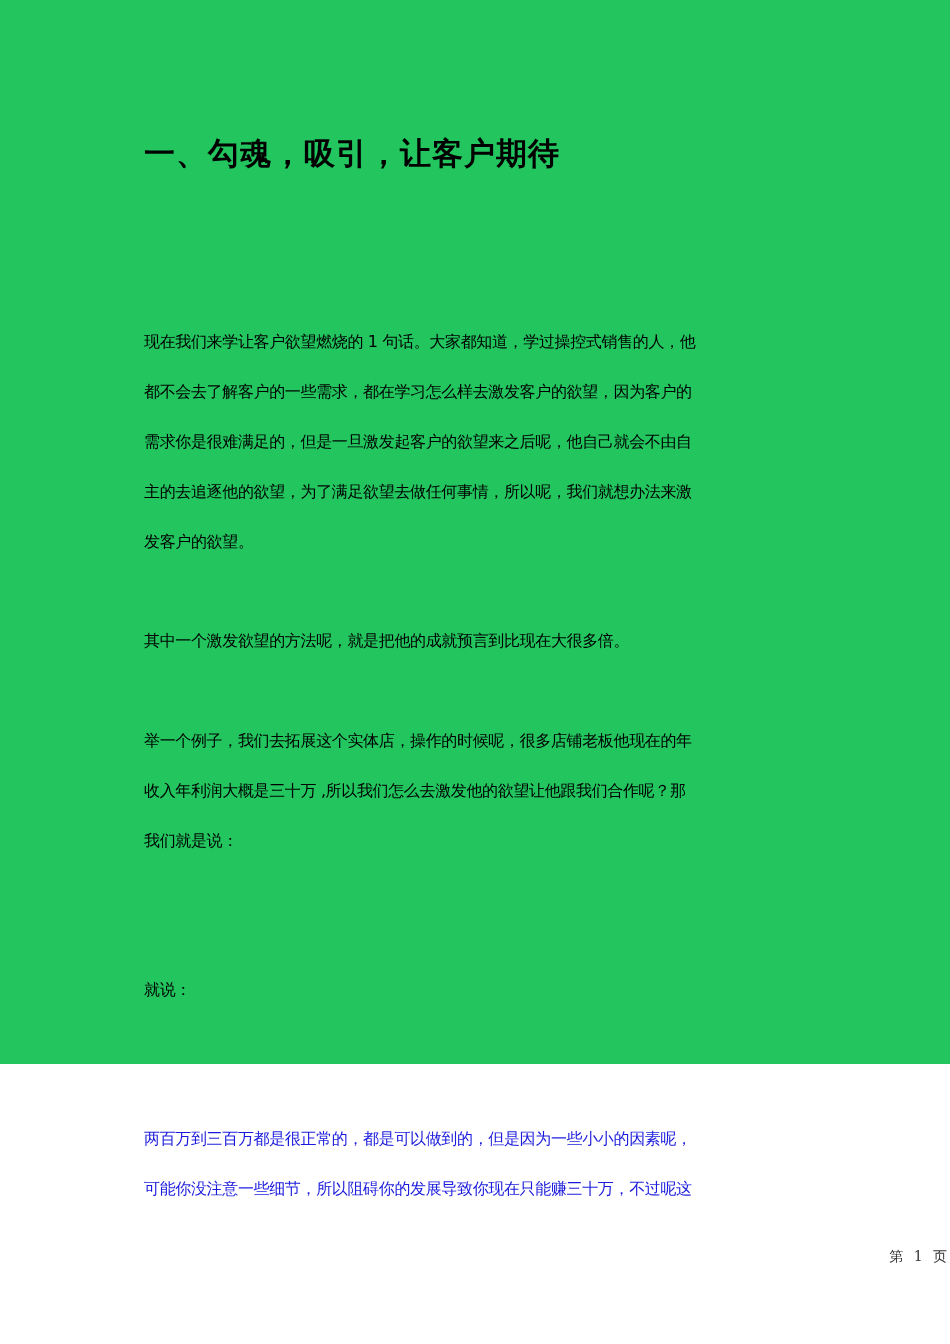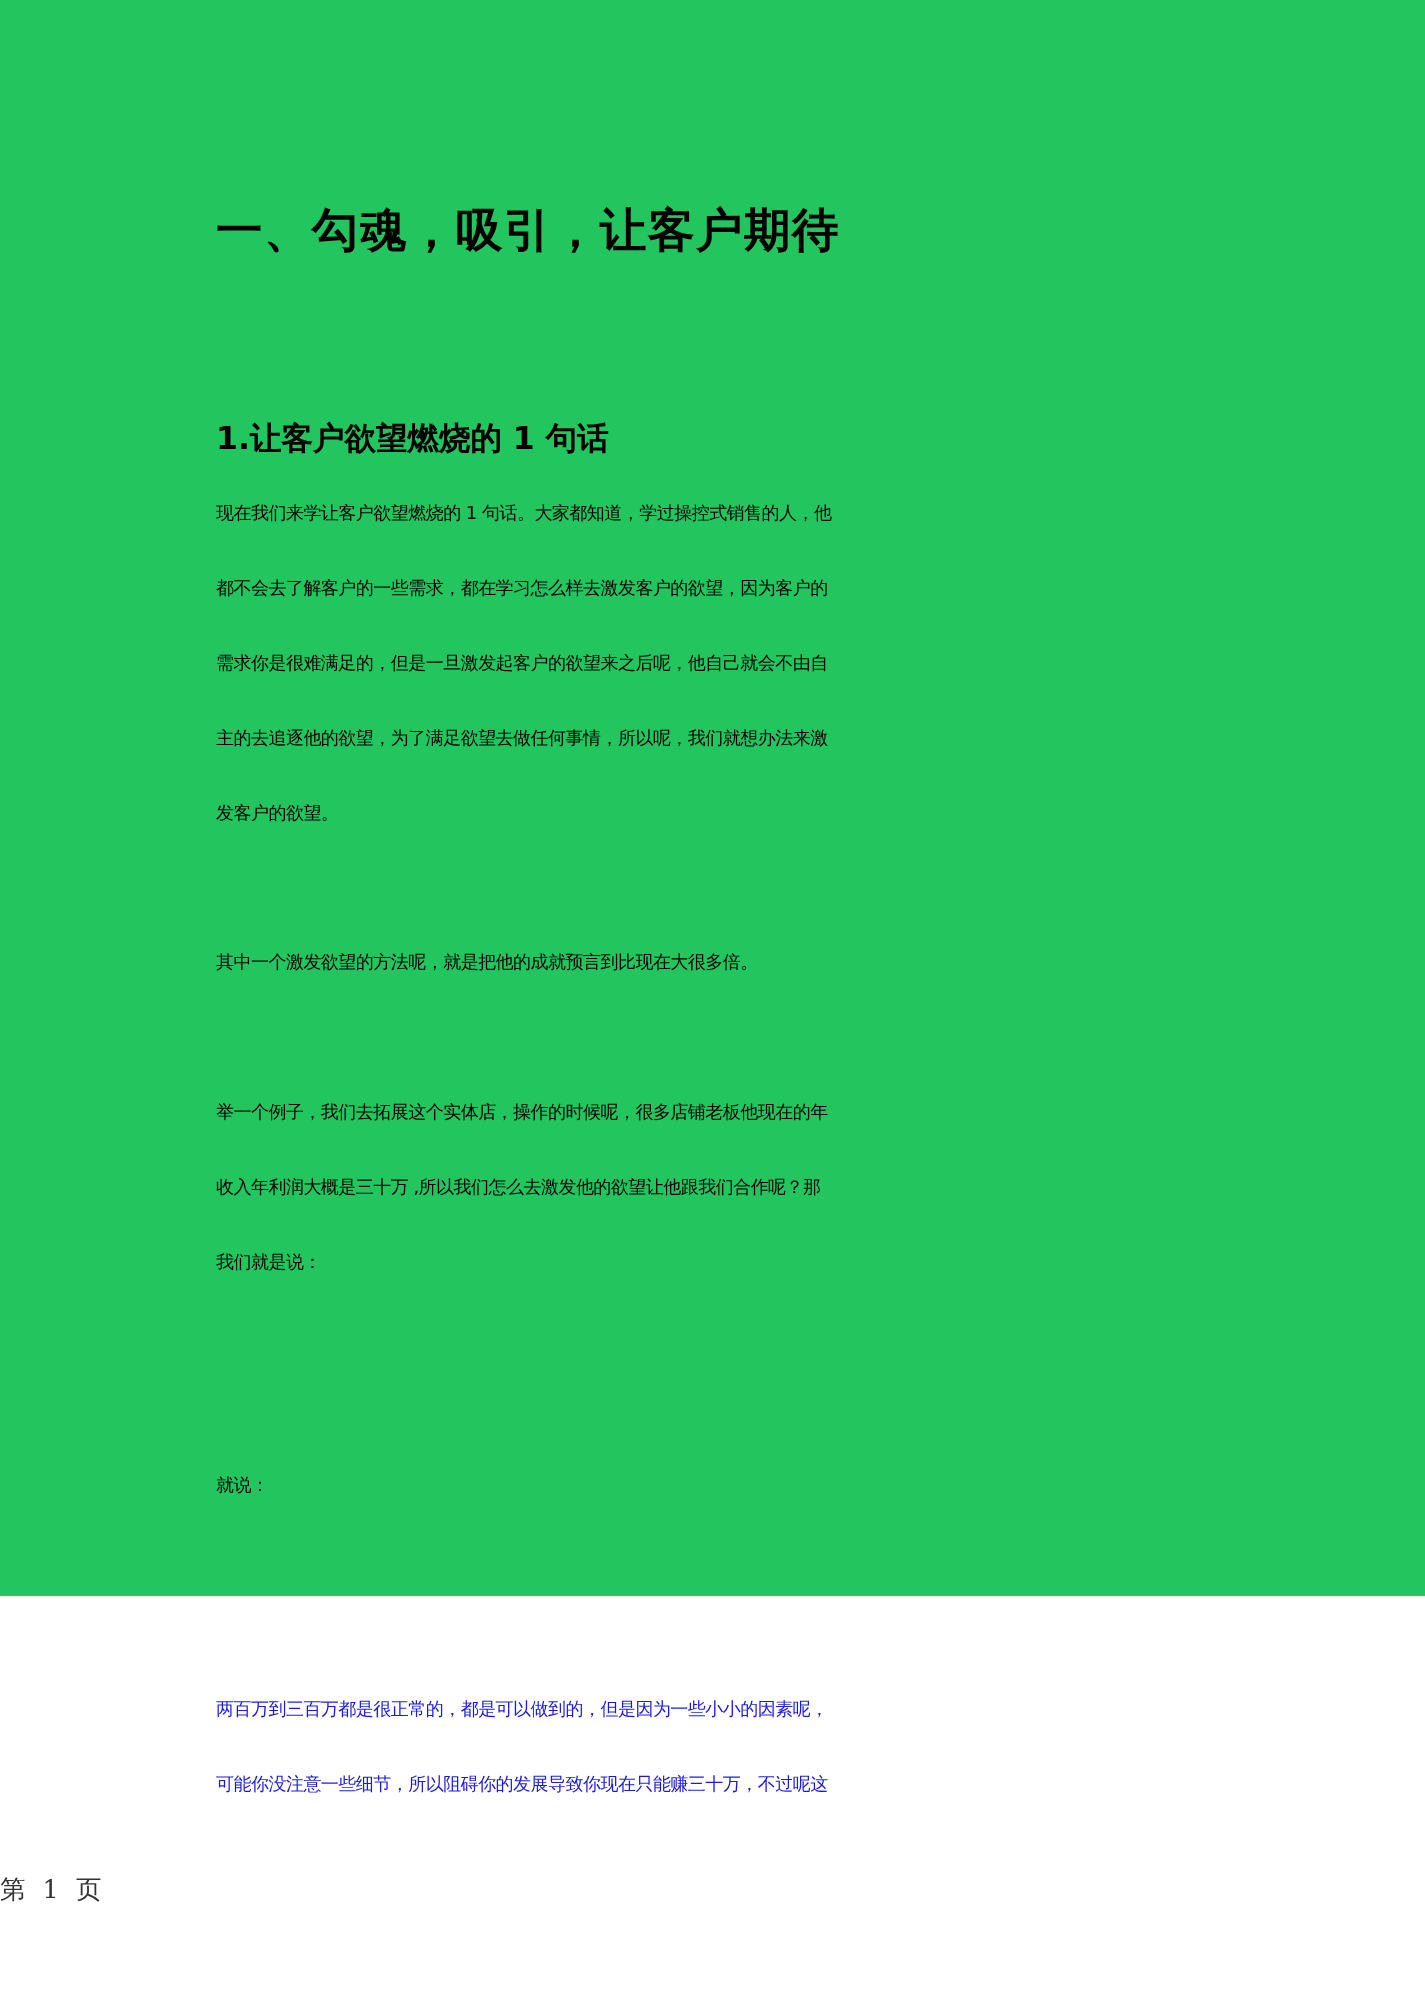--- a/index.html
+++ b/index.html
@@ -1,29 +1,28 @@
 <!DOCTYPE html>
 <html><head>
   <meta charset="utf-8">
   <style>
     html, body { margin: 0; padding: 0; background: #ffffff; }
     body { width: 950px; height: 1344px; position: relative; overflow: hidden; font-family: "DejaVu Sans", "Liberation Sans", sans-serif; color: #000; }
     .page { position: absolute; left: 0; top: 0; width: 950px; height: 1064px; background: #22c55e; }
     .h1 { position: absolute; left: 144px; top: 133px; font-size: 31px; font-weight: bold; letter-spacing: 1px; white-space: nowrap; }
     .h2 { position: absolute; left: 144px; top: 278px; font-size: 21px; font-weight: bold; white-space: nowrap; }
-    .line { position: absolute; left: 144px; font-size: 12px; white-space: nowrap; line-height: 24px; letter-spacing: -0.35px; }
+    .line { position: absolute; left: 144px; font-size: 16px; white-space: nowrap; line-height: 24px; letter-spacing: -0.35px; }
     .blue { color: #1a1adc; }
-    .footer { position: absolute; left: 0; width: 950px; top: 1248px; text-align: left; font-family: "DejaVu Serif", "Liberation Serif", serif; font-size: 17px; color: #333; letter-spacing: 3px; }
+    .footer { position: absolute; left: 0; width: 950px; top: 1248px; text-align: right; font-family: "DejaVu Serif", "Liberation Serif", serif; font-size: 14px; color: #333; letter-spacing: 3px; }
   </style>
 </head>
 <body>
 
 <div class="page">
   <div class="h1">一、勾魂，吸引，让客户期待</div>
-  <div class="h2">1.让客户欲望燃烧的 1 句话</div>
 
   <div class="line" style="top:330px">现在我们来学让客户欲望燃烧的 1 句话。大家都知道，学过操控式销售的人，他</div>
   <div class="line" style="top:430px">需求你是很难满足的，但是一旦激发起客户的欲望来之后呢，他自己就会不由自</div>
   <div class="line" style="top:380px">都不会去了解客户的一些需求，都在学习怎么样去激发客户的欲望，因为客户的</div>
   <div class="line" style="top:480px">主的去追逐他的欲望，为了满足欲望去做任何事情，所以呢，我们就想办法来激</div>
   <div class="line" style="top:530px">发客户的欲望。</div>
 
   <div class="line" style="top:629px">其中一个激发欲望的方法呢，就是把他的成就预言到比现在大很多倍。</div>
 
   <div class="line" style="top:779px">收入年利润大概是三十万 ,所以我们怎么去激发他的欲望让他跟我们合作呢？那</div>

